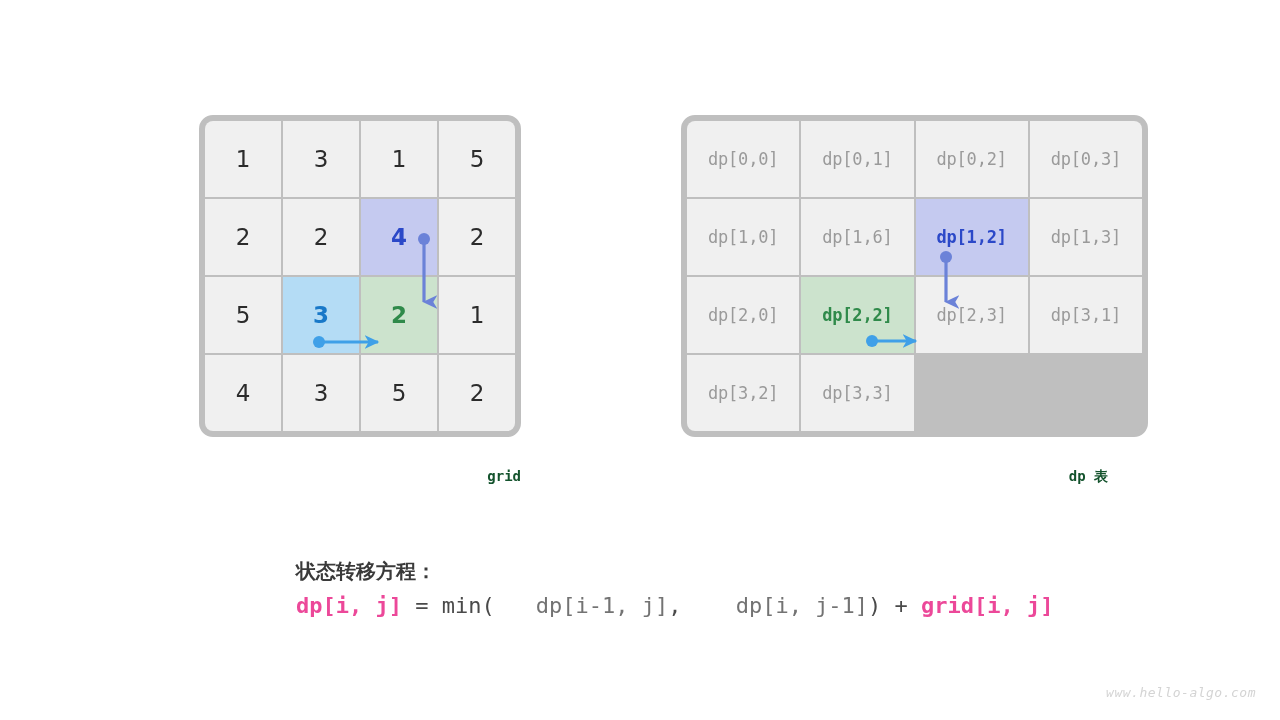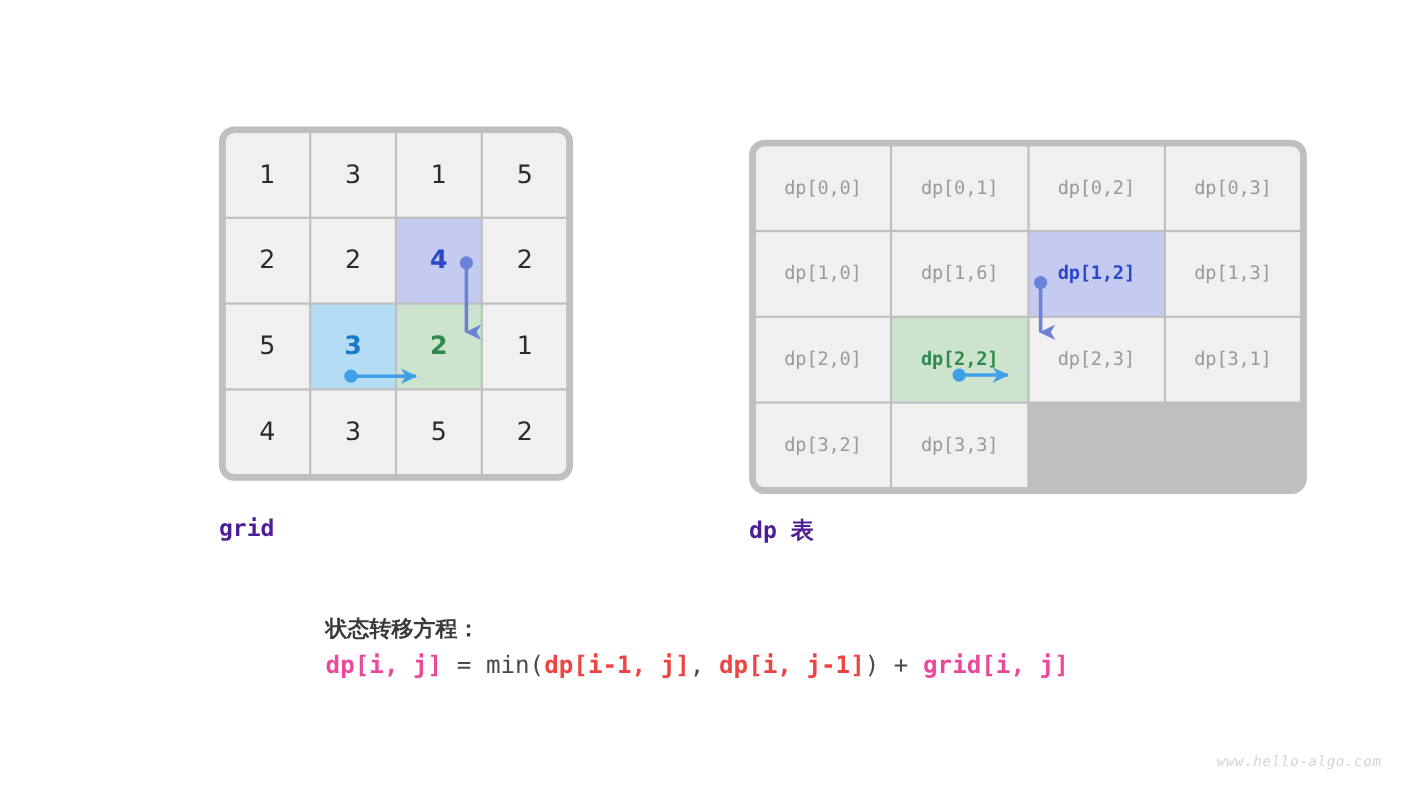--- a/index.html
+++ b/index.html
@@ -48,25 +48,24 @@
   #grid-left .cell {
     font-size: 23px;
     color: #2b2b2b;
     font-family: "DejaVu Sans", sans-serif;
   }
 
   
   #grid-right {
     left: 681px;
     top: 115px;
-    width: 507px;
+    width: 467px;
     height: 322px;
     grid-template-columns: repeat(4, 1fr);
     grid-template-rows: repeat(4, 1fr);
-    margin-top: 12px;
   }
   #grid-right .cell {
     font-size: 17px;
     color: #9a9a9a;
     font-family: "DejaVu Sans Mono", monospace;
     letter-spacing: -0.2px;
   }
 
   
   .hl-purple { background: #c5caf0 !important; }
@@ -83,23 +82,23 @@
     left: 0; top: 0;
     width: 1280px; height: 720px;
     pointer-events: none;
   }
 
   
   .caption {
     position: absolute;
     font-family: "DejaVu Sans Mono", monospace;
     font-weight: bold;
-    font-size: 21px;
-    color: #4c1d95;
-    text-align: left;
+    font-size: 14px;
+    color: #14532d;
+    text-align: right;
     white-space: nowrap;
   }
   #caption-grid { left: 199px; top: 468px; width: 322px; }
   #caption-dp   { left: 681px; top: 468px; width: 427px; }
 
   
   #formula-block {
     position: absolute;
     left: 296px;
     top: 558px;
@@ -113,21 +112,21 @@
     margin-bottom: 8px;
   }
   #formula-line {
     font-family: "DejaVu Sans Mono", monospace;
     font-size: 22px;
     color: #4a4a4a;
     white-space: nowrap;
     letter-spacing: 0px;
   }
   #formula-line .g { color: #ec4899; font-weight: bold; }
-  #formula-line .b { color: #ef4444; font-weight: bold; }
+  #formula-line .b { color: #737373; font-weight: normal; margin-left: 41px; }
   #formula-line .n { color: #4a4a4a; font-weight: normal; }
 
   
   #watermark {
     position: absolute;
     right: 24px;
     bottom: 20px;
     font-family: "DejaVu Sans Mono", monospace;
     font-size: 13px;
     color: #d4d4d4;

